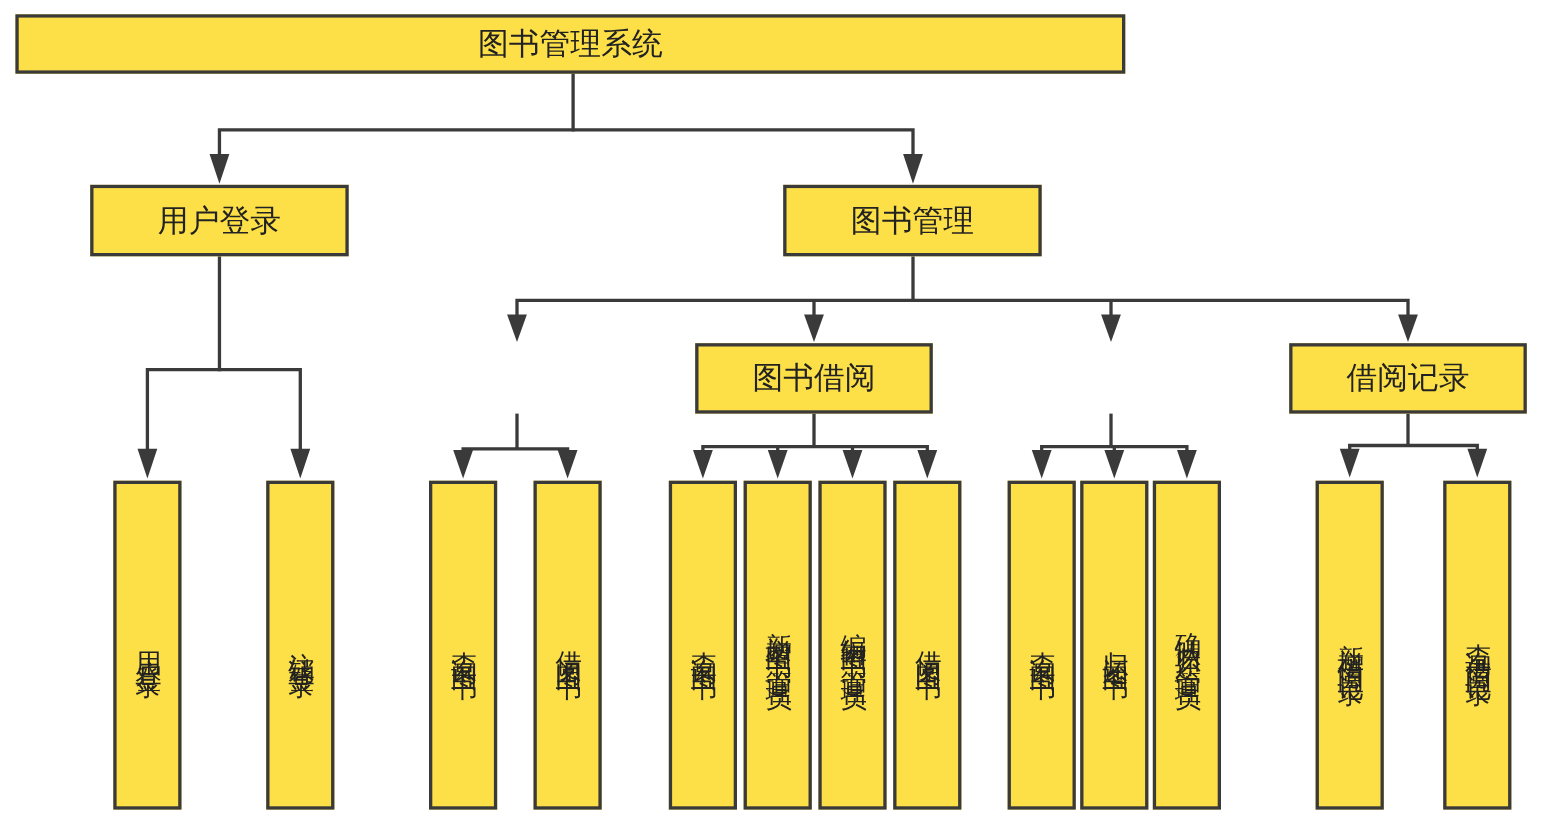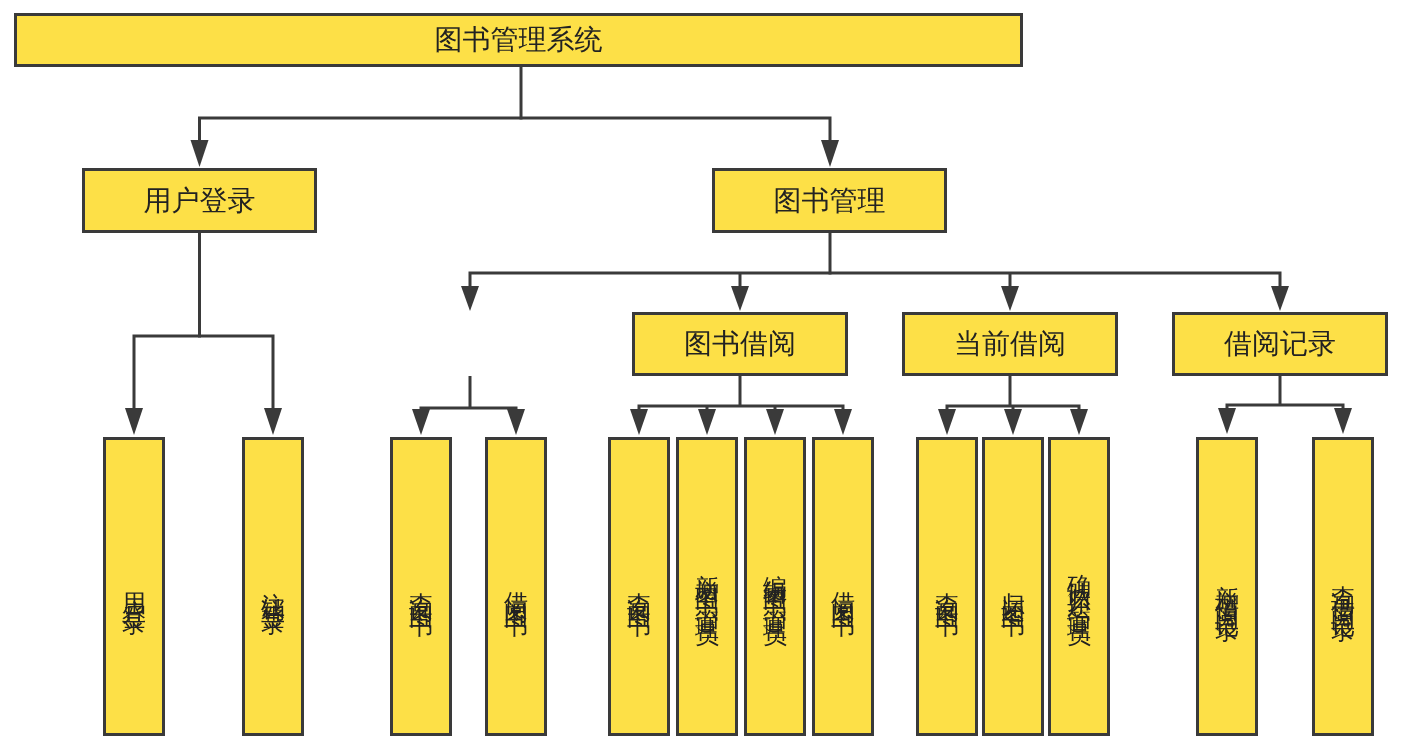--- a/index.html
+++ b/index.html
@@ -107,21 +107,20 @@
     <polygon points="1218,408 1236,408 1227,434"></polygon>
     <polygon points="1334,408 1352,408 1343,434"></polygon>
   </svg>
 
   <div class="node hbox" style="left:14px;top:13px;width:1009px;height:54px;">图书管理系统</div>
 
   <div class="node hbox" style="left:82px;top:168px;width:235px;height:65px;">用户登录</div>
   <div class="node hbox" style="left:712px;top:168px;width:235px;height:65px;">图书管理</div>
 
   <div class="node hbox" style="left:632px;top:312px;width:216px;height:64px;">图书借阅</div>
-  <div class="node hbox" style="left:902px;top:312px;width:216px;height:64px;">当前借阅</div>
   <div class="node hbox" style="left:1172px;top:312px;width:216px;height:64px;">借阅记录</div>
 
   <div class="node vbox" style="left:103px;">用户登录</div>
   <div class="node vbox" style="left:242px;">注销登录</div>
 
   <div class="node vbox" style="left:390px;">查询图书</div>
   <div class="node vbox" style="left:485px;">借阅图书</div>
 
   <div class="node vbox" style="left:608px;">查询图书</div>
   <div class="node vbox" style="left:676px;">新增图书（管理员）</div>

